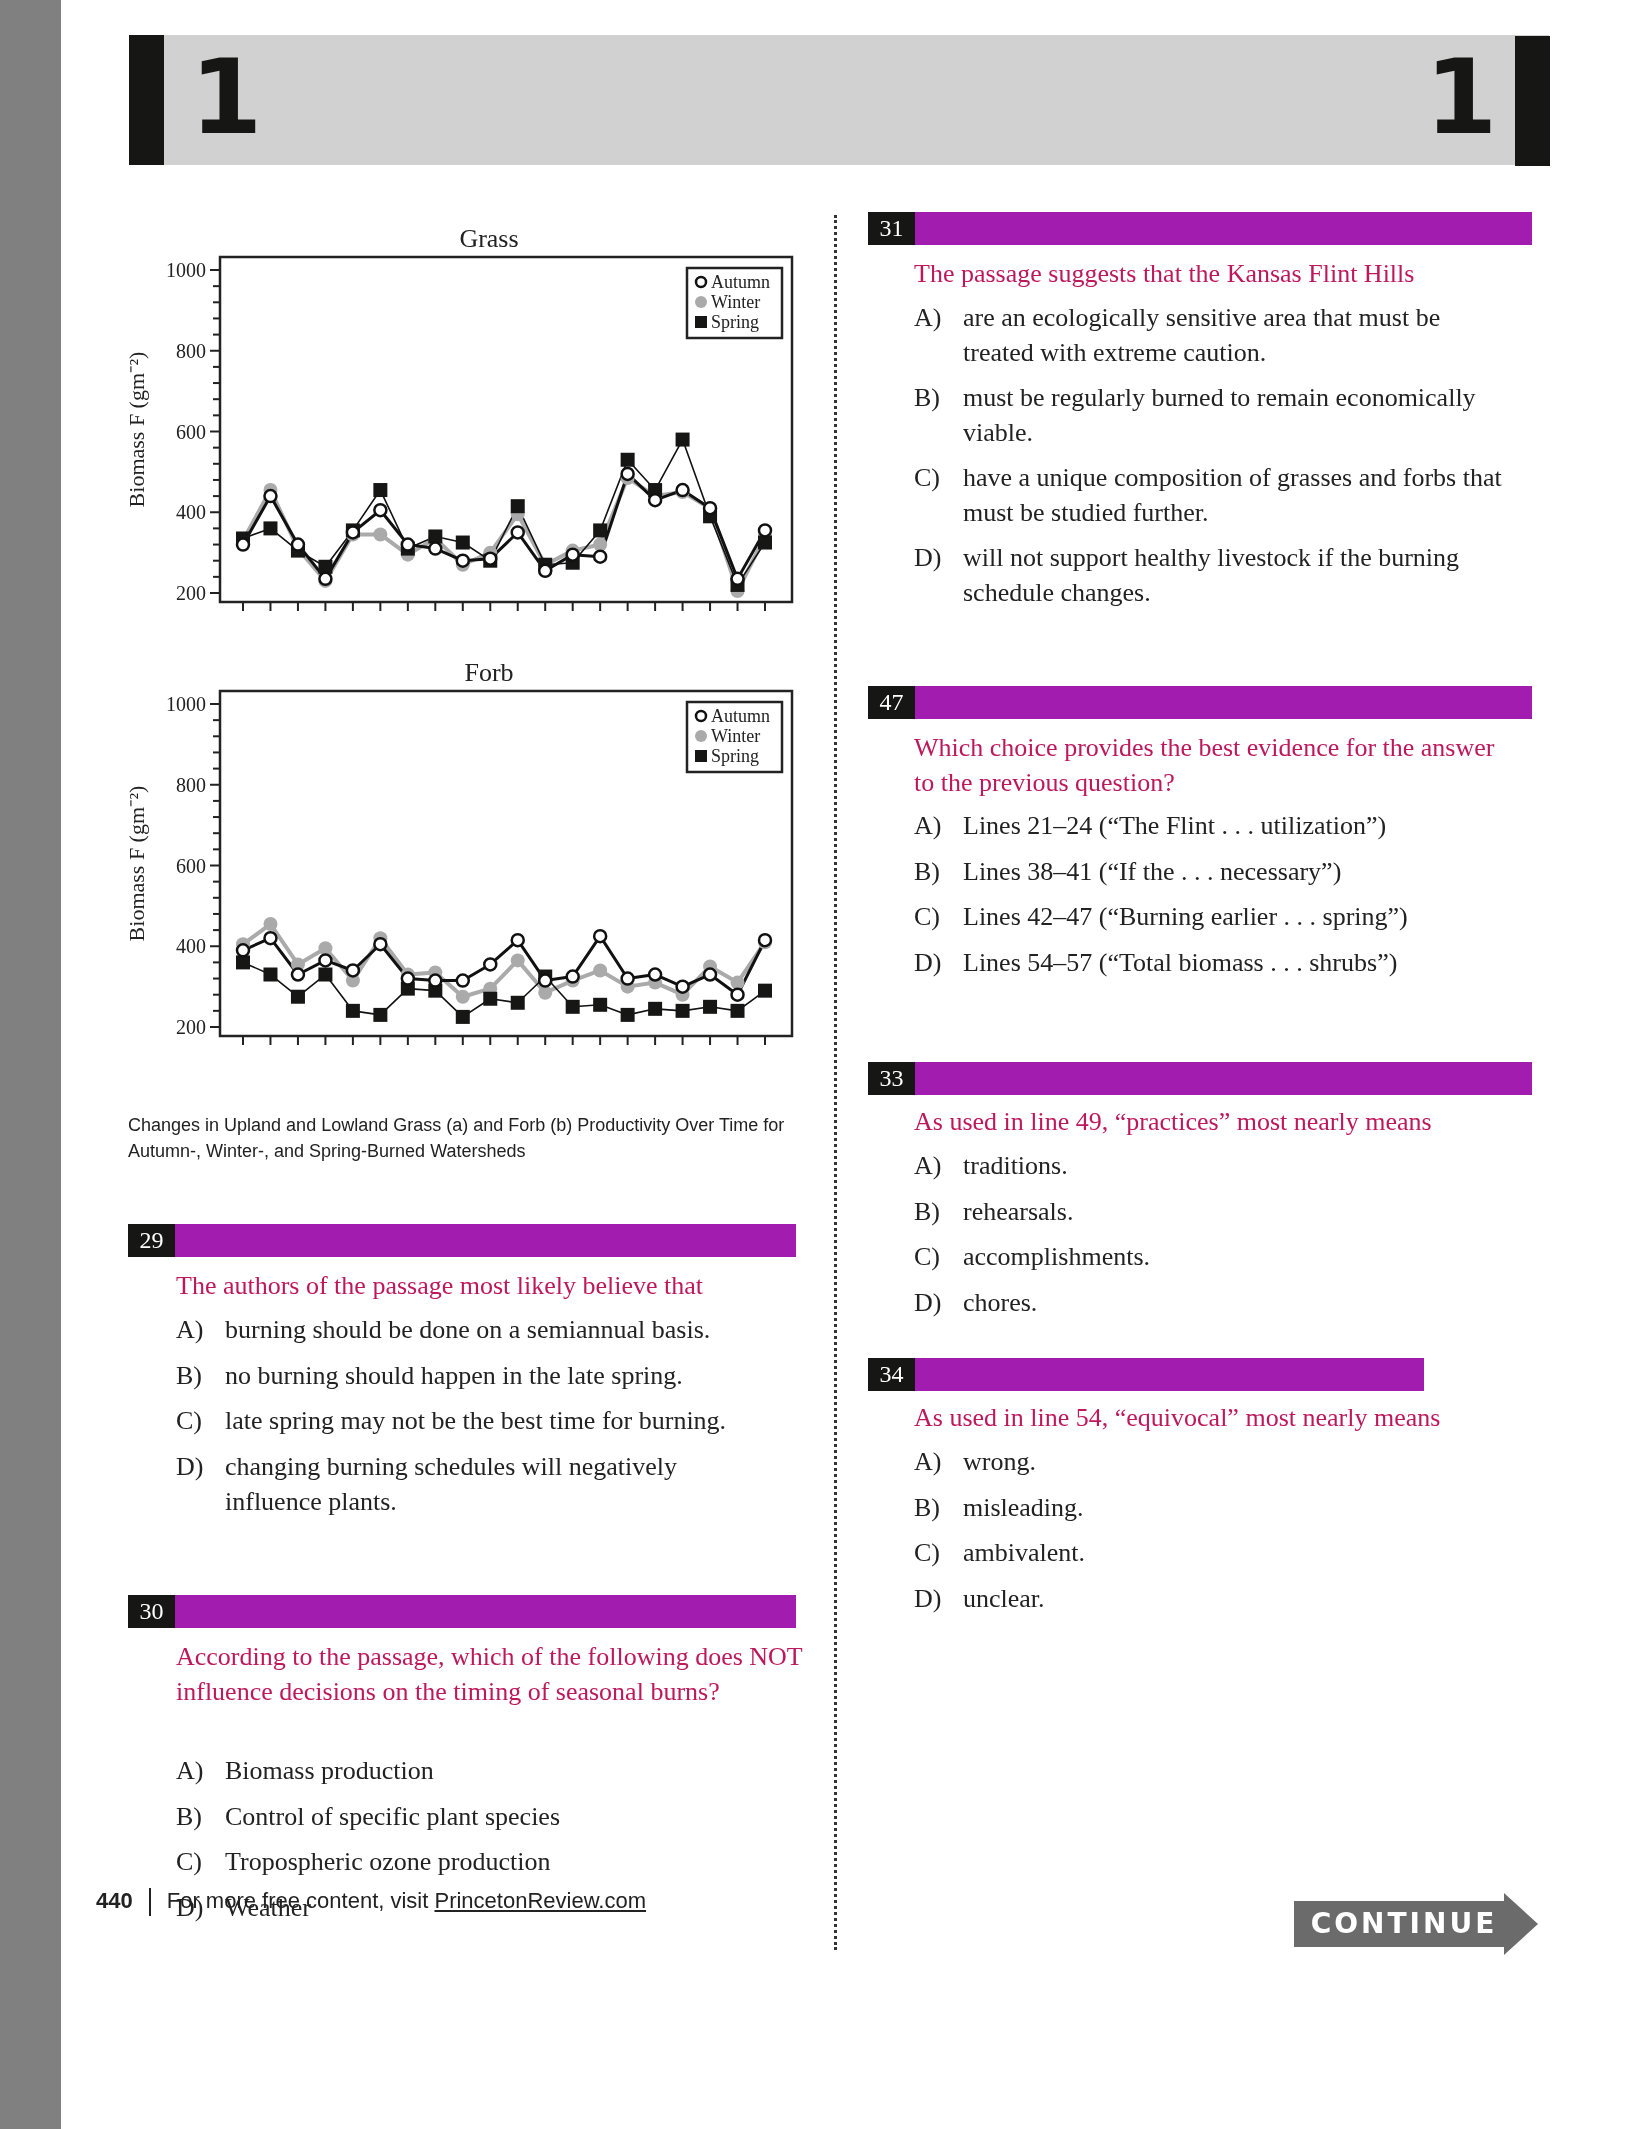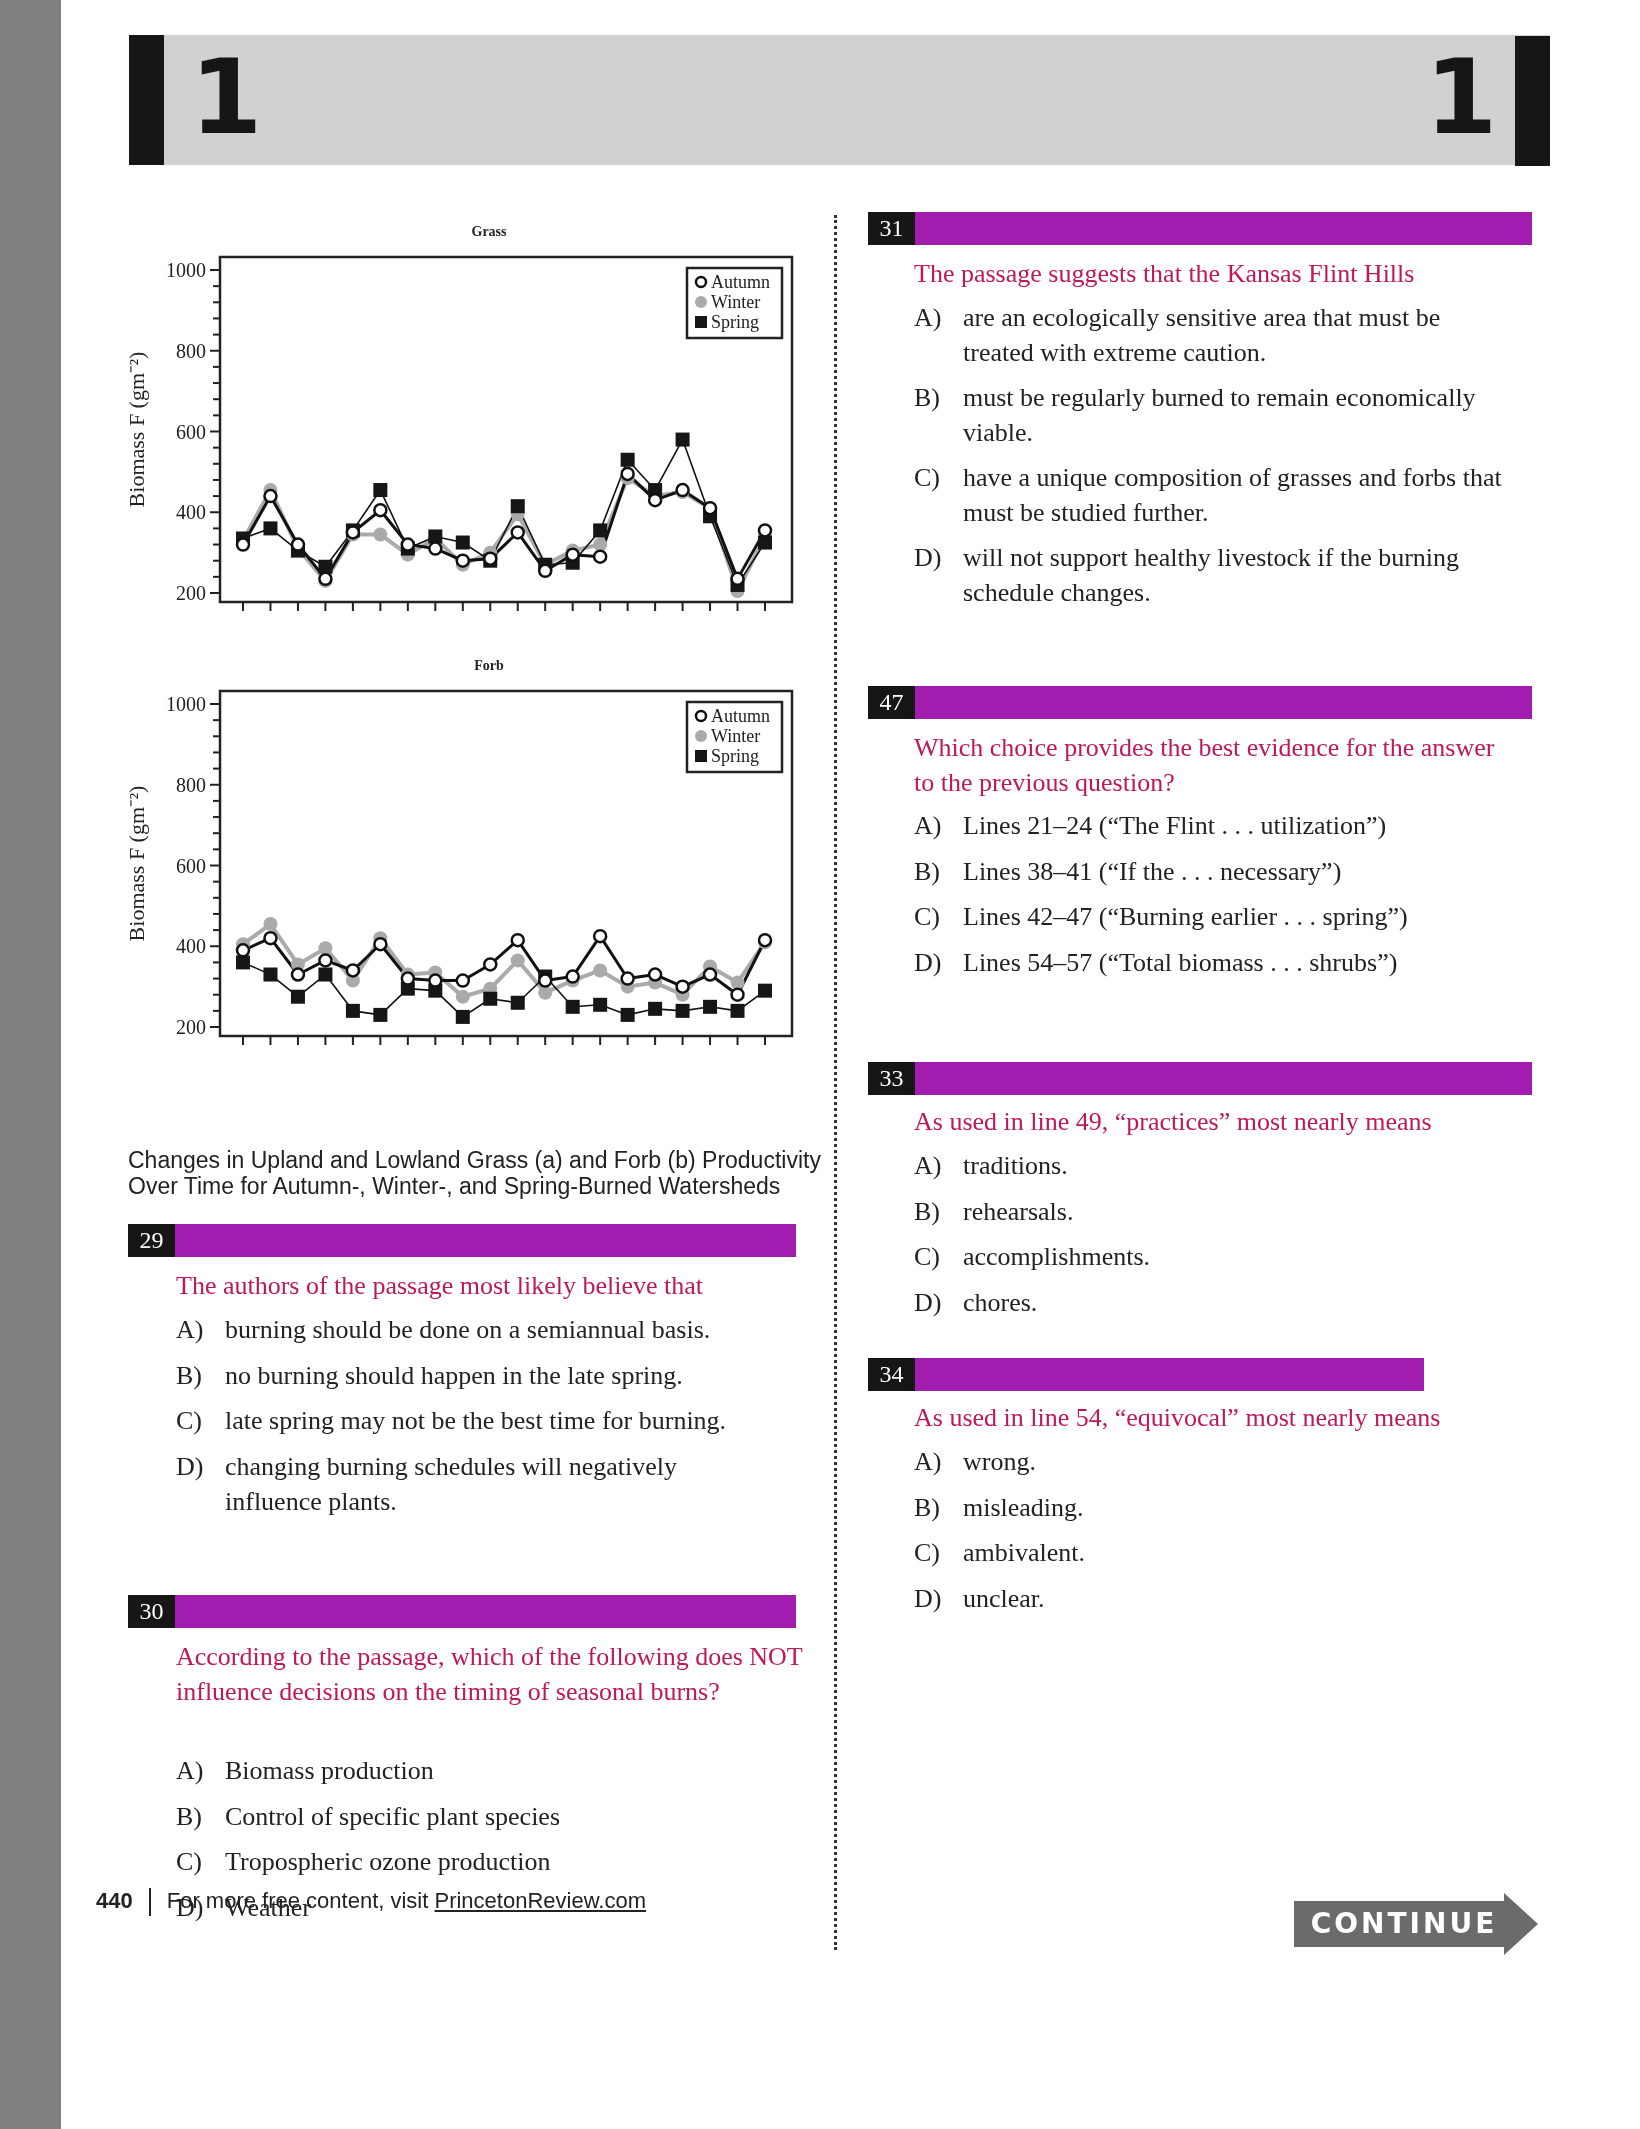--- a/index.html
+++ b/index.html
@@ -14,26 +14,26 @@
   .header-block-right { position:absolute; left:1515px; top:36px; width:35px; height:130px; background:#161614; }
   .section-num {
     position:absolute; top:42px; font-family:"DejaVu Sans", sans-serif; font-weight:bold;
     font-size:104px; line-height:110px; color:#161614;
   }
   .section-num.left { left:190px; }
   .section-num.right { left:1425px; }
 
   .divider { position:absolute; left:834px; top:215px; height:1735px; width:0; border-left:3px dotted #333; }
 
-  .chart-title { position:absolute; font-weight:bold; font-size:14px; color:#222; width:200px; text-align:center; }
+  .chart-title { position:absolute; font-weight:normal; font-size:26px; color:#222; width:200px; text-align:center; }
   .chart-svg { position:absolute; }
 
   .caption {
     position:absolute; left:128px; top:1112px; width:700px;
-    font-family:"Liberation Sans", sans-serif; font-size:23px; line-height:26px; color:#222;margin-top:35px;
+    font-family:"Liberation Sans", sans-serif; font-size:18px; line-height:26px; color:#222;
   }
 
   .q-bar { position:absolute; height:33px; background:#a21caf; }
   .q-num {
     position:absolute; left:0; top:0; height:33px; width:47px; background:#161614; color:#fff;
     font-size:24px; line-height:33px; text-align:center;
   }
   .q-stem { position:absolute; font-size:26px; line-height:35px; color:#be185d; }
   .q-opt { position:absolute; font-size:26px; line-height:35px; color:#222; }
   .q-opt .letter { position:absolute; left:0; top:0; }

